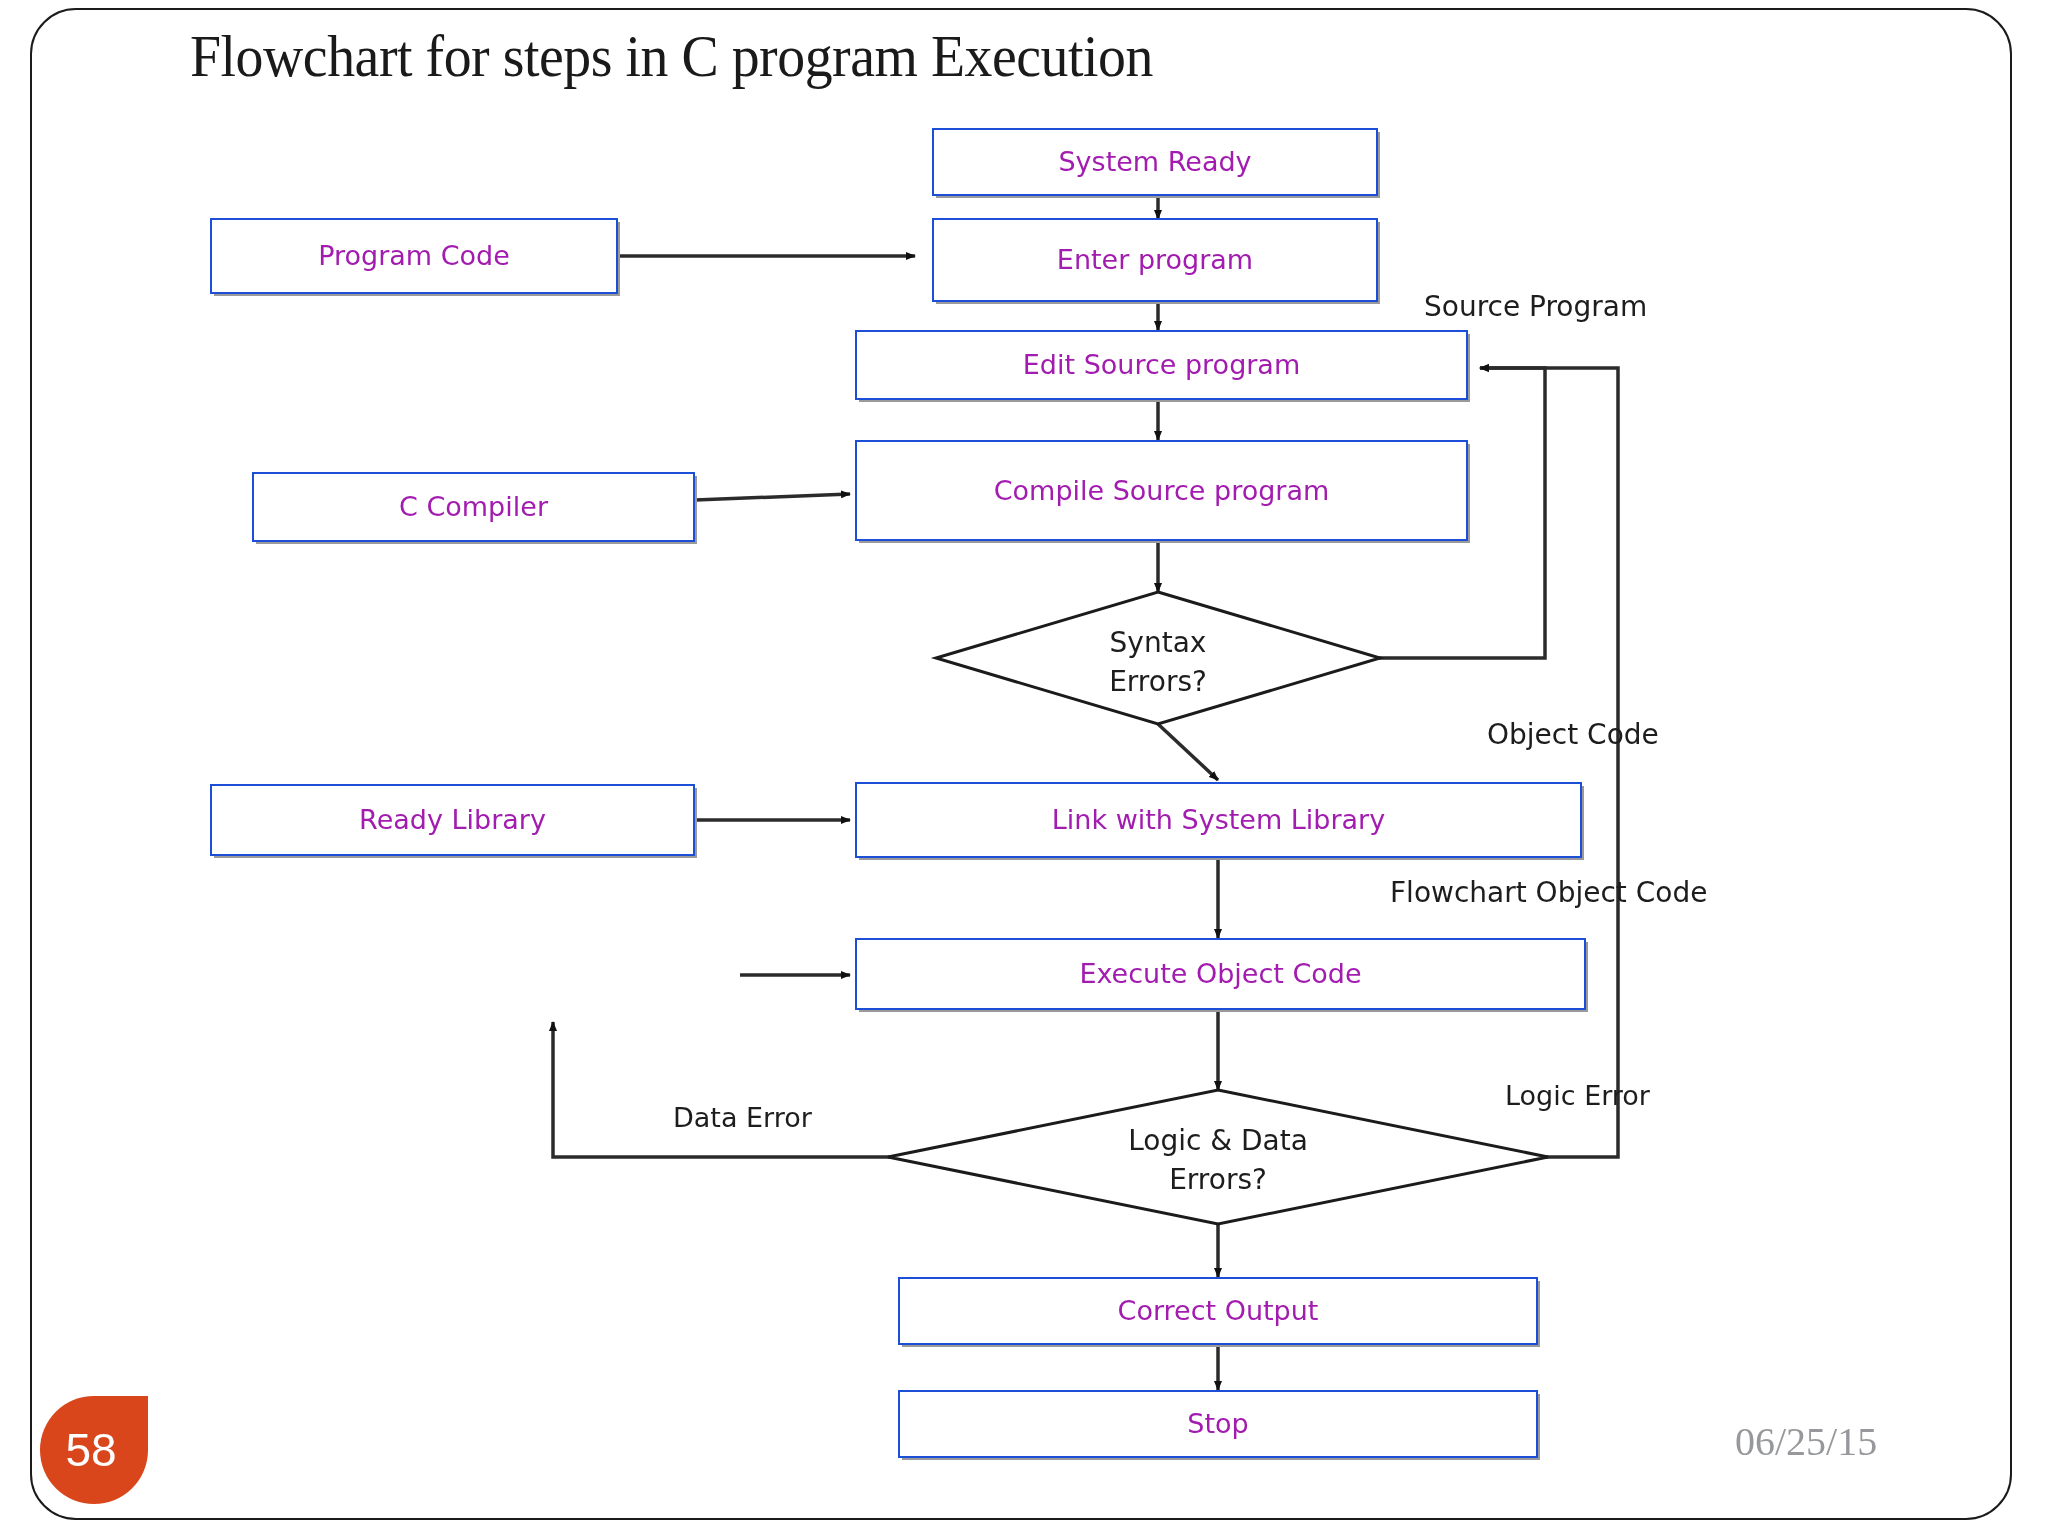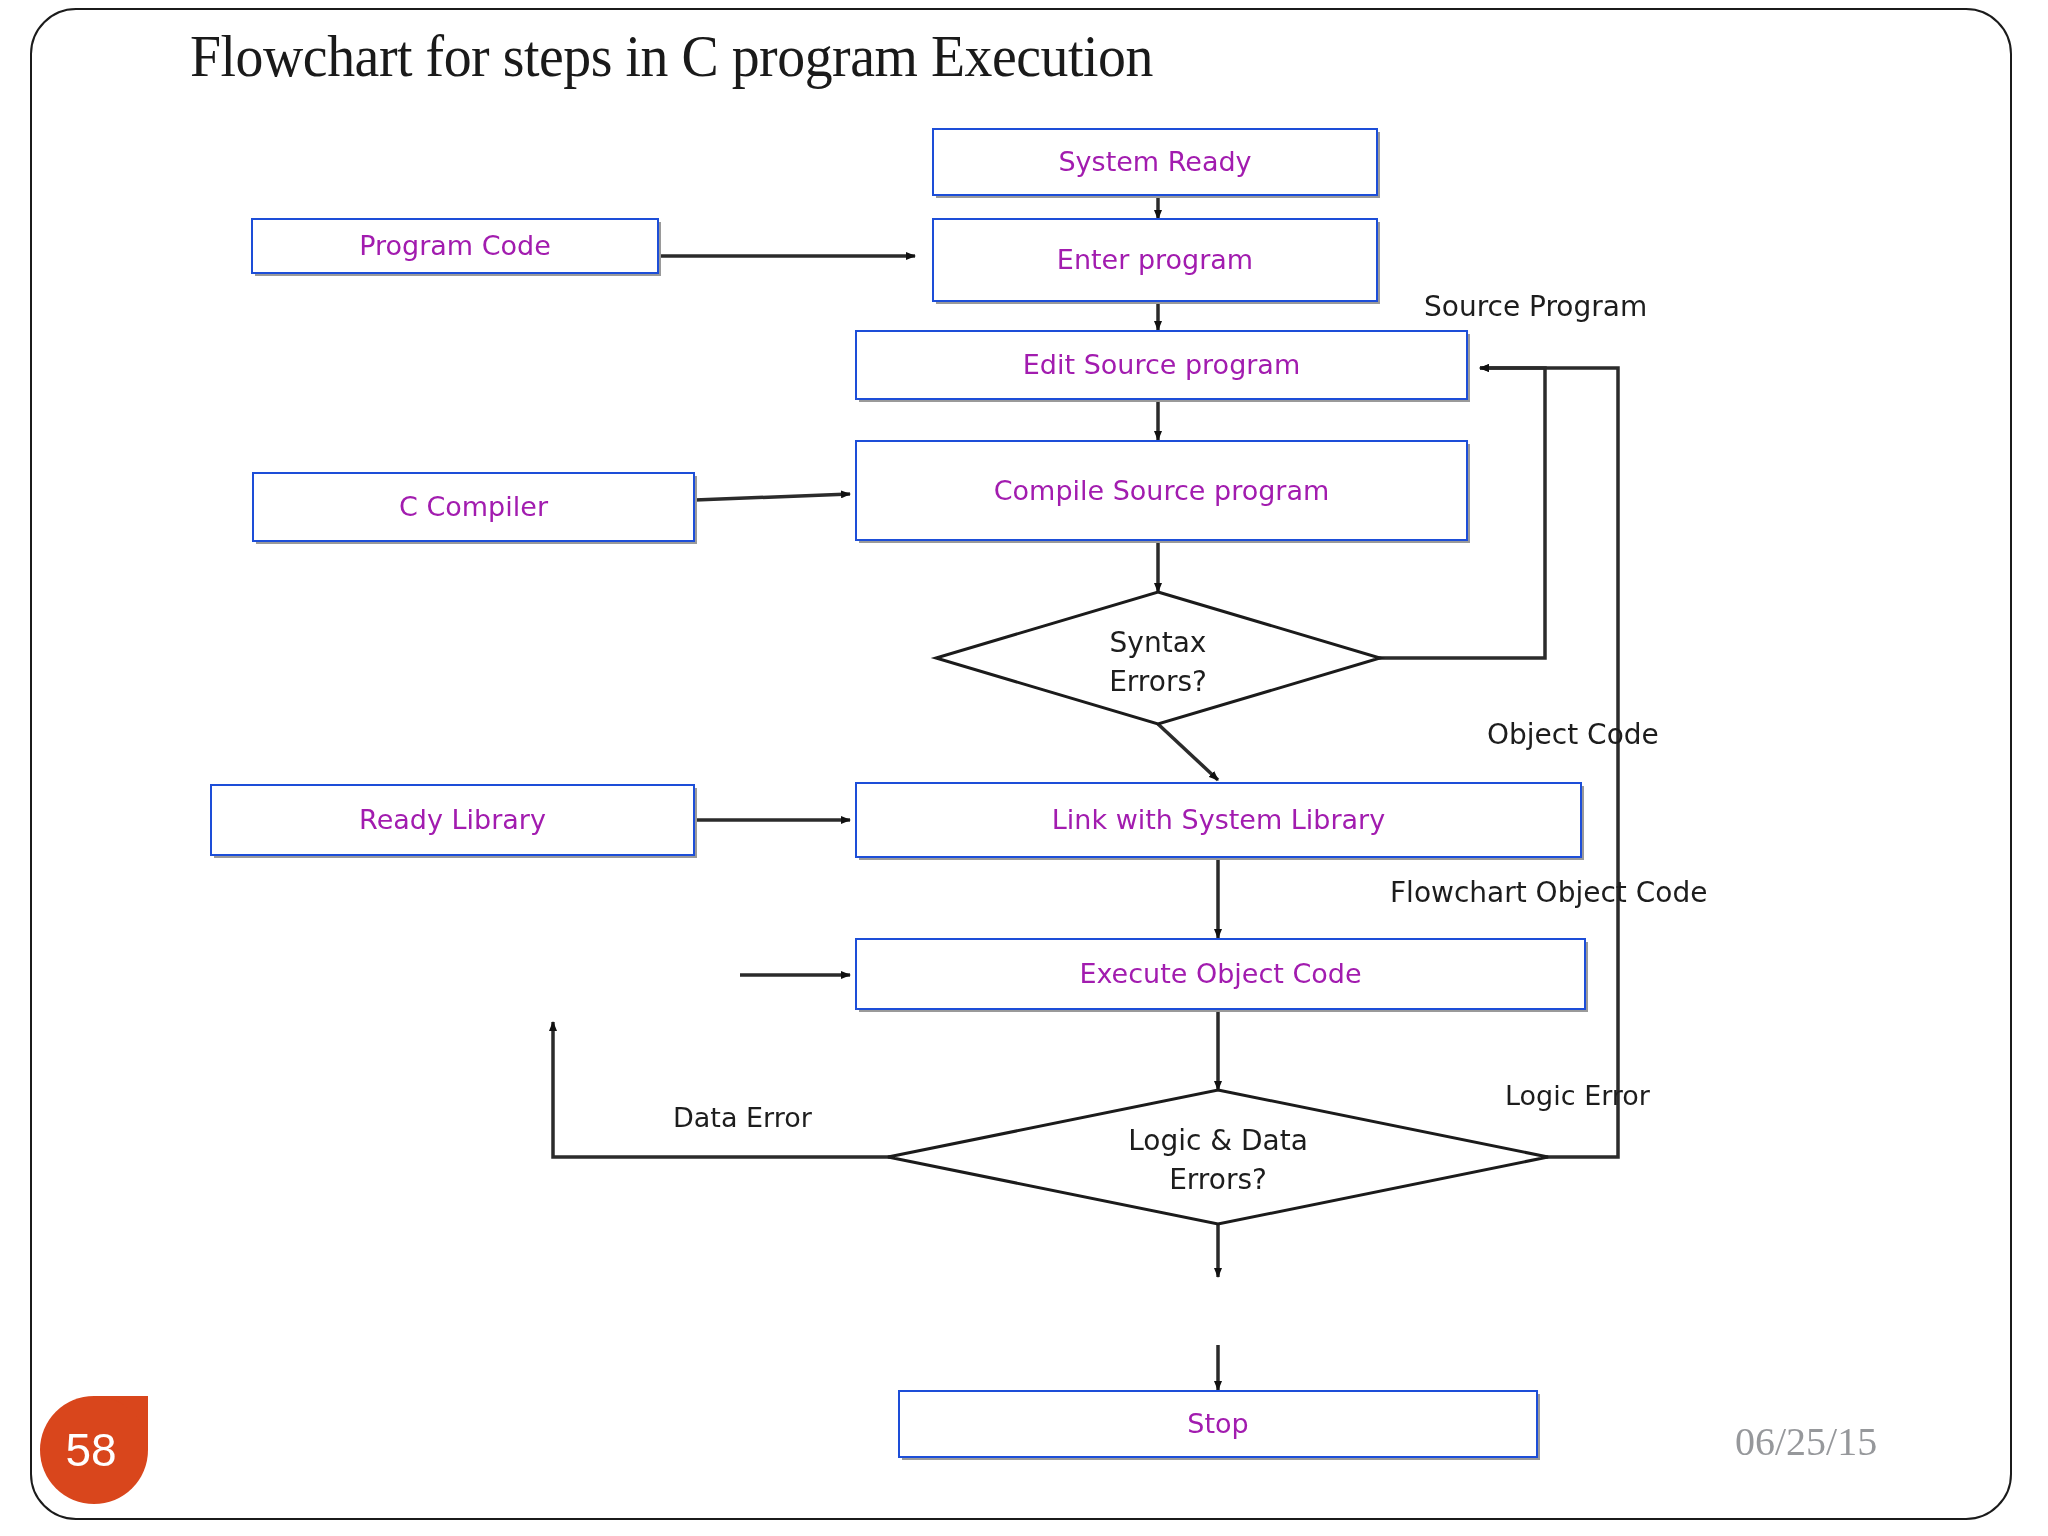--- a/index.html
+++ b/index.html
@@ -146,21 +146,21 @@
         <line x1="1218" y1="1224" x2="1218" y2="1277" marker-end="url(#ah)"></line>
 
         <line x1="1218" y1="1345" x2="1218" y2="1390" marker-end="url(#ah)"></line>
       </g>
     </svg>
 
     <div class="node" style="left:932px;top:128px;width:446px;height:68px;">
       <span>System Ready</span>
     </div>
 
-    <div class="node" style="left:210px;top:218px;width:408px;height:56px;margin-left:41px;">
+    <div class="node" style="left:210px;top:218px;width:408px;height:76px;">
       <span>Program Code</span>
     </div>
 
     <div class="node" style="left:932px;top:218px;width:446px;height:84px;">
       <span>Enter program</span>
     </div>
 
     <div class="node" style="left:855px;top:330px;width:613px;height:70px;">
       <span>Edit Source program</span>
     </div>
@@ -179,20 +179,23 @@
 
     <div class="node" style="left:855px;top:782px;width:727px;height:76px;">
       <span>Link with System Library</span>
     </div>
 
 
     <div class="node" style="left:855px;top:938px;width:731px;height:72px;">
       <span>Execute Object Code</span>
     </div>
 
+    <div class="node" style="left:898px;top:1277px;width:640px;height:68px;">
+      <span>Correct Output</span>
+    </div>
 
     <div class="node" style="left:898px;top:1390px;width:640px;height:68px;">
       <span>Stop</span>
     </div>
 
     <svg class="lines" viewBox="0 0 2048 1536" preserveAspectRatio="none">
       <polygon points="1158,592 1380,658 1158,724 936,658" fill="#ffffff" stroke="#1b1b1b" stroke-width="3"></polygon>
       <polygon points="1218,1090 1548,1157 1218,1224 888,1157" fill="#ffffff" stroke="#1b1b1b" stroke-width="3"></polygon>
     </svg>
 

